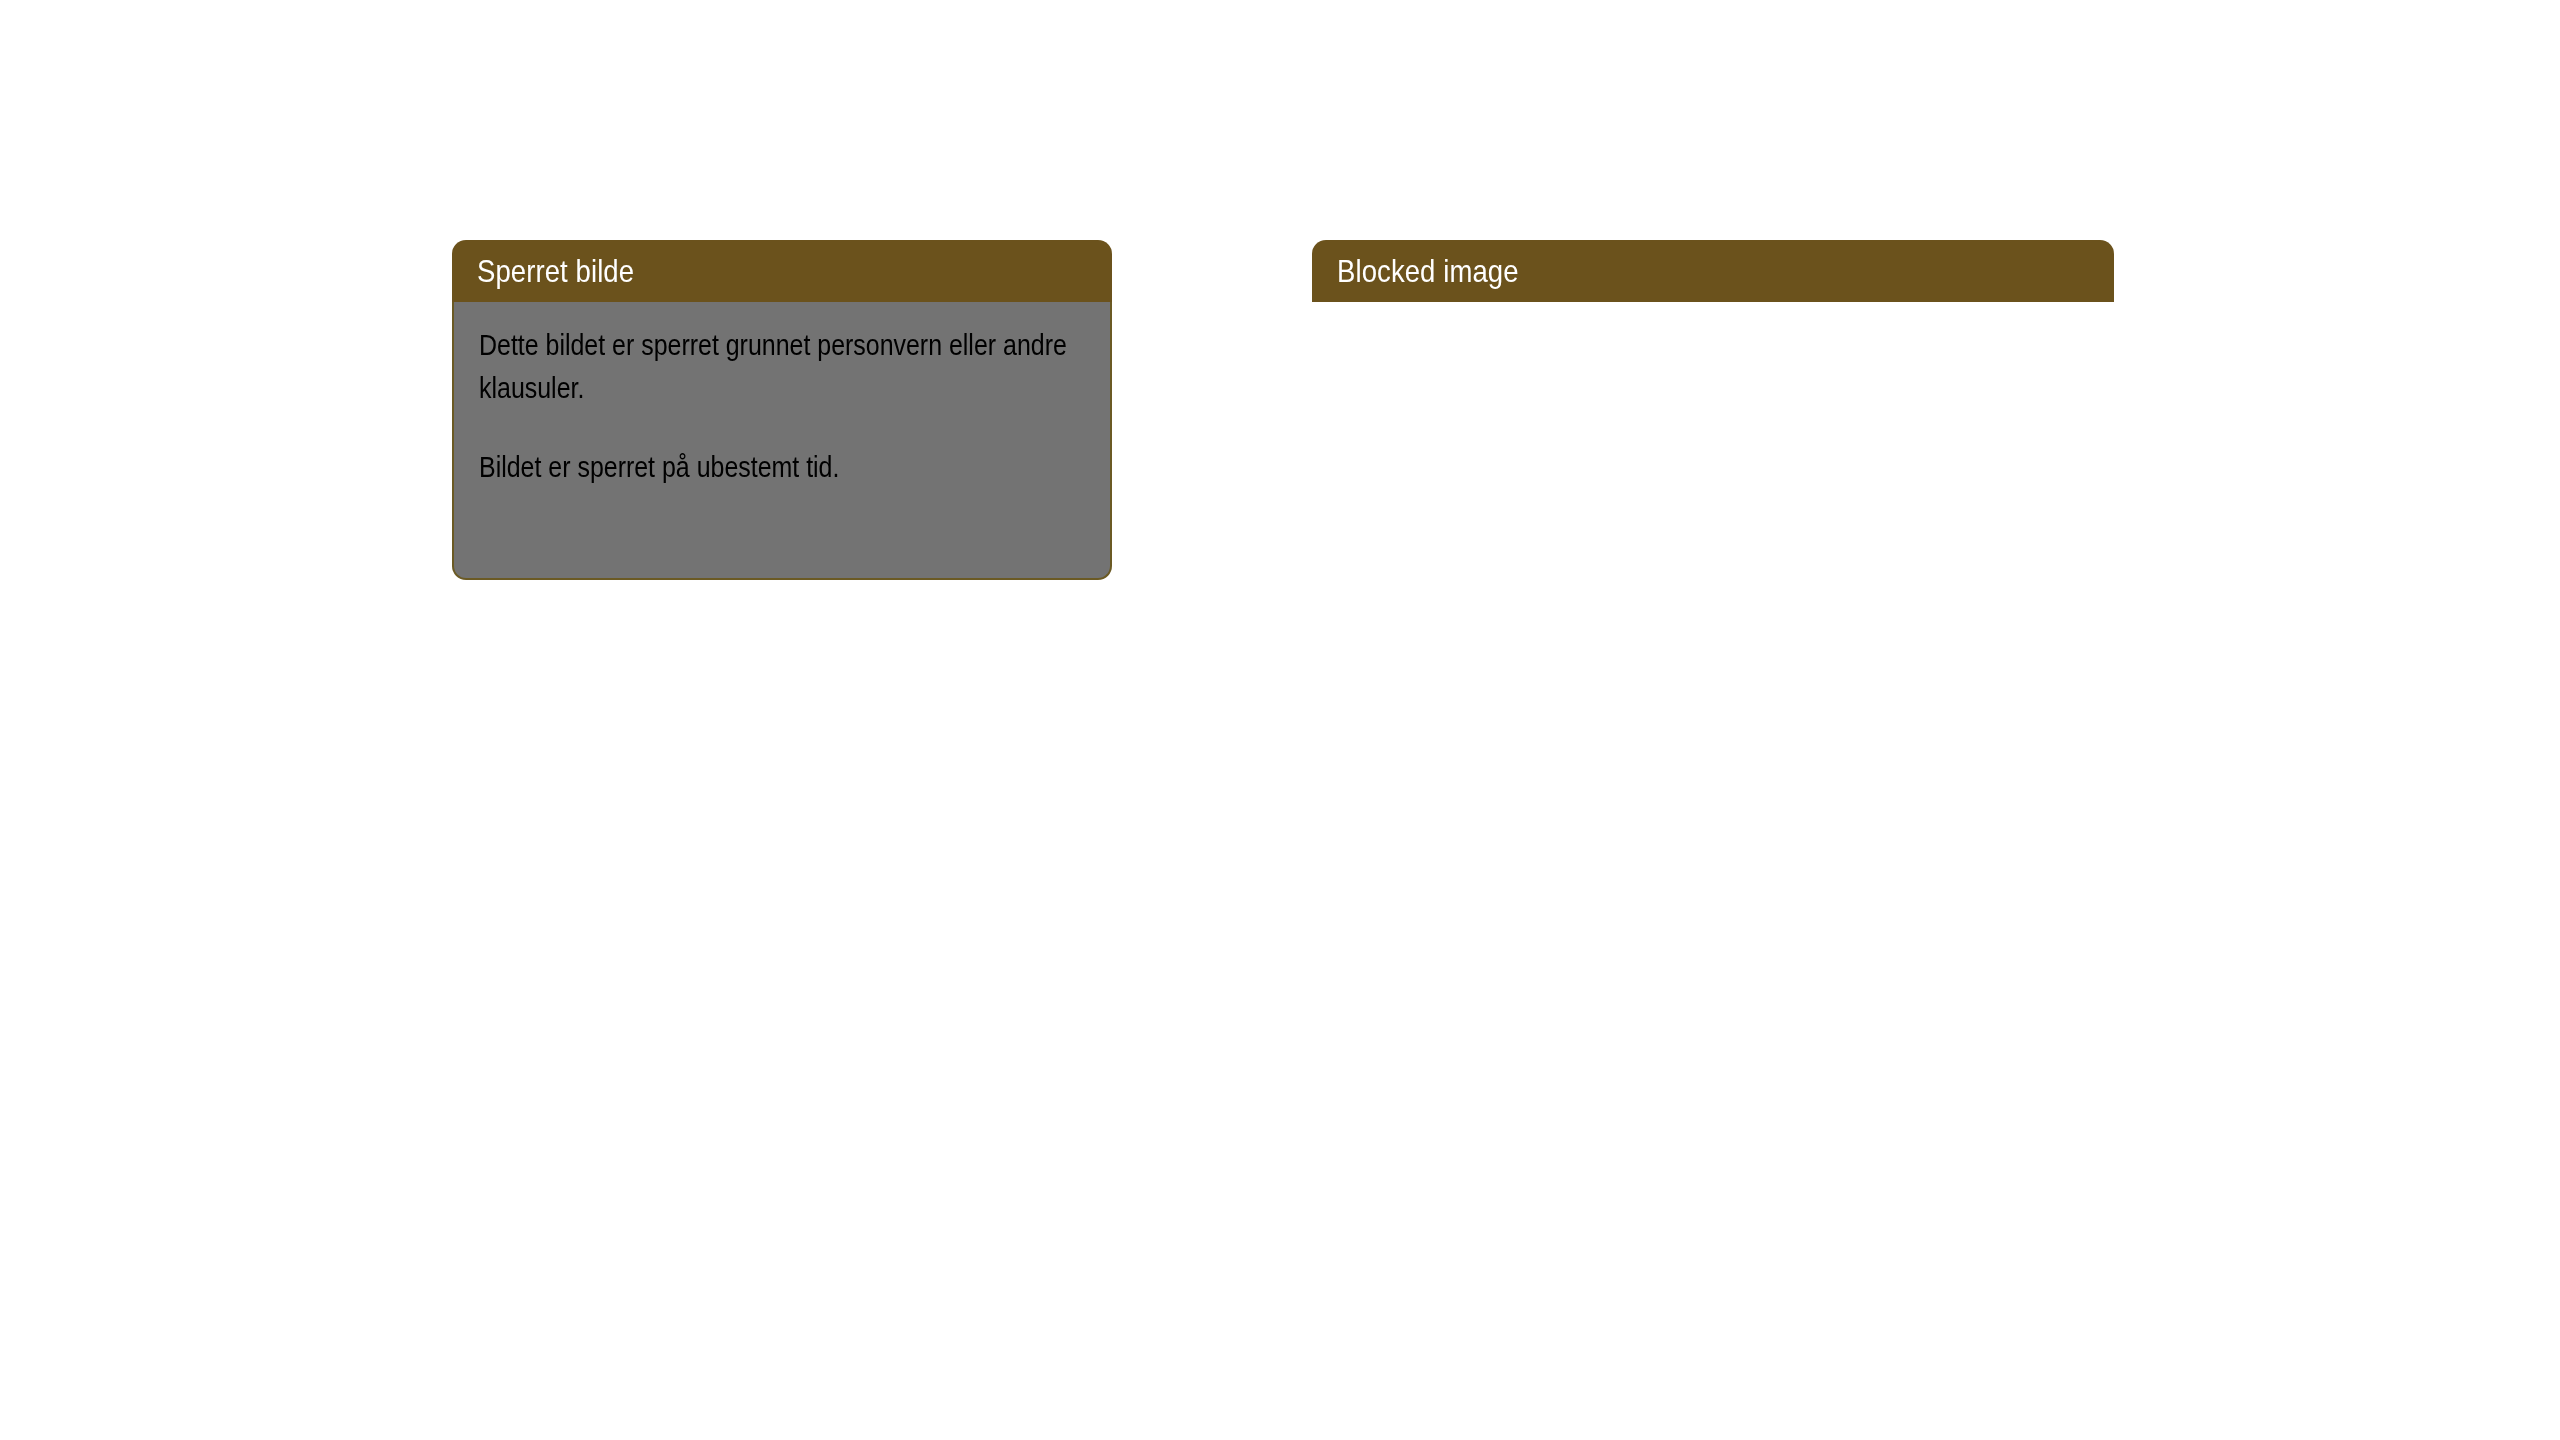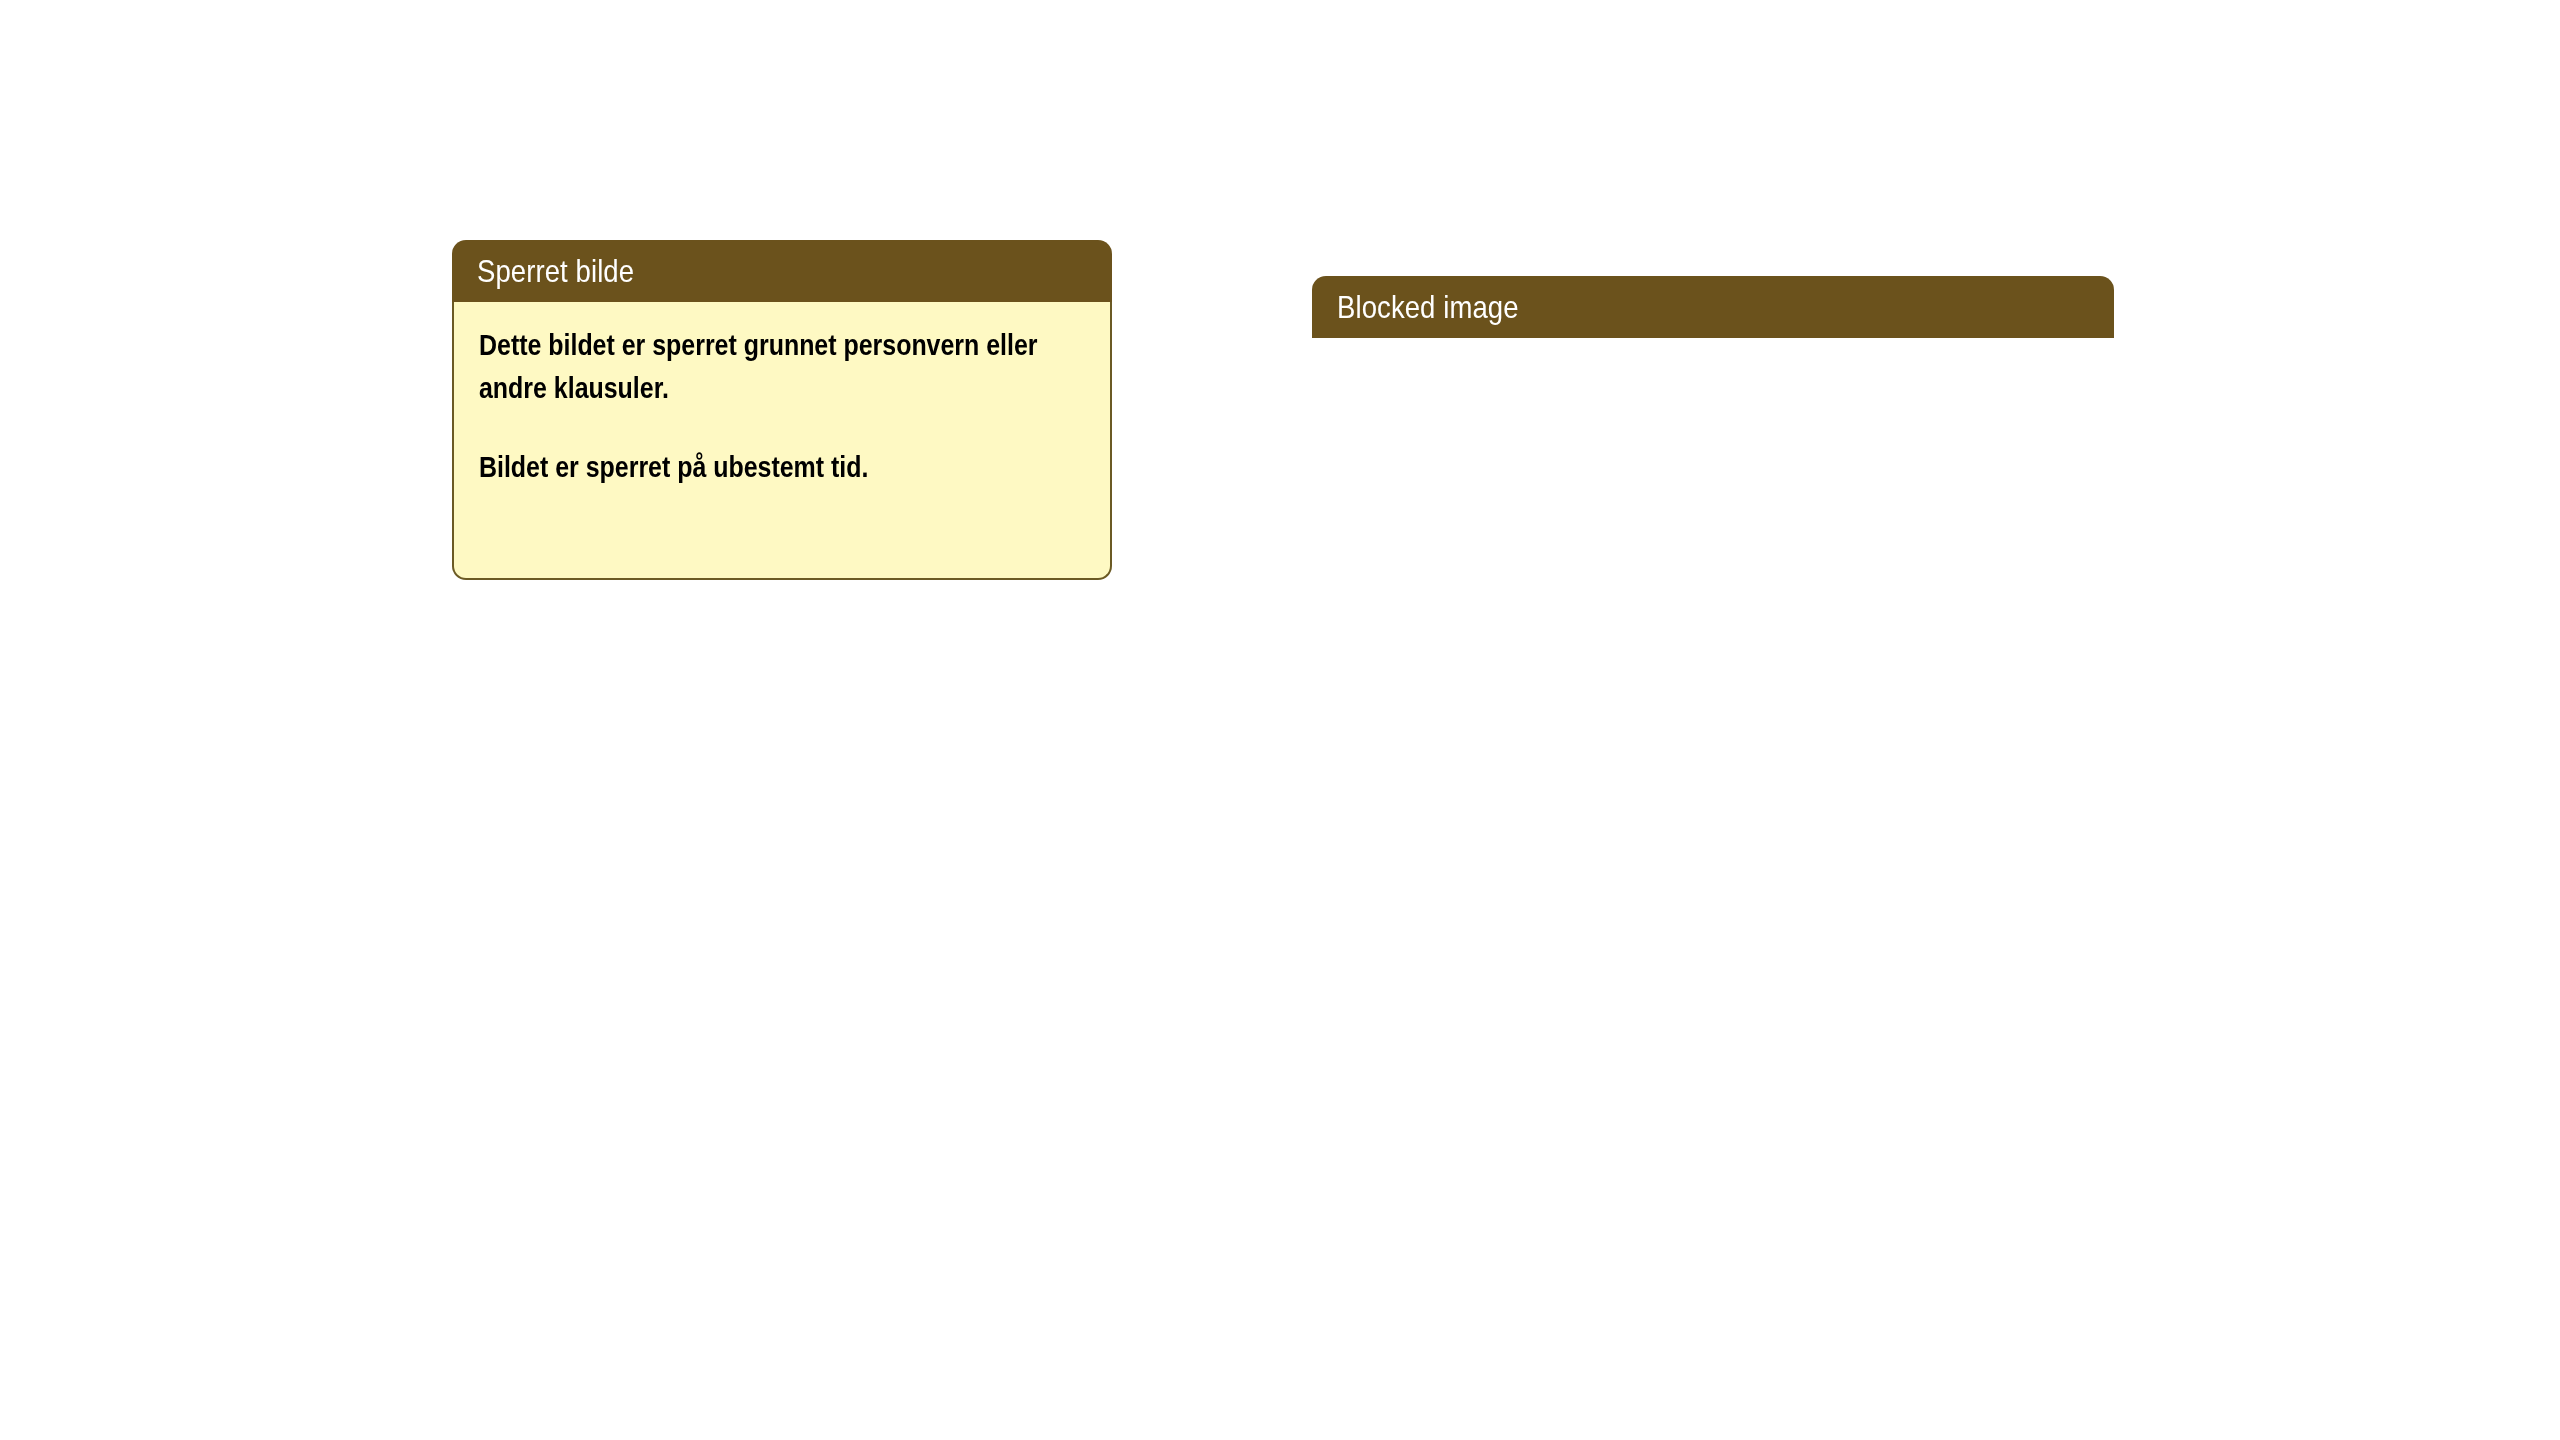--- a/index.html
+++ b/index.html
@@ -49,23 +49,22 @@
     transform-origin: left center;
   }
 
   .notice-card .card-body {
     box-sizing: border-box;
     border-left: 2px solid #6b5a24;
     border-right: 2px solid #6b5a24;
     border-bottom: 2px solid #6b5a24;
     border-bottom-left-radius: 14px;
     border-bottom-right-radius: 14px;
-    background: #fef9c3;
+    background: #737373;
     padding: 22px 2px 0 25px;
-    font-weight: bold;
   }
 
   .notice-card .card-paragraph {
     color: #000000;
     font-size: 29px;
     line-height: 43px;
     font-stretch: condensed;
     margin: 0;
     transform: scaleX(0.86);
     transform-origin: left top;
@@ -85,21 +84,20 @@
   }
   #card-no .card-body {
     height: 278px;
   }
 
   #card-en {
     left: 1312px;
     top: 240px;
     width: 802px;
     height: 340px;
-    margin-top: 36px;
   }
   #card-en .card-body {
     height: 278px;
   }
 </style>
 </head>
 <body>
 
 <div id="stage">
 

